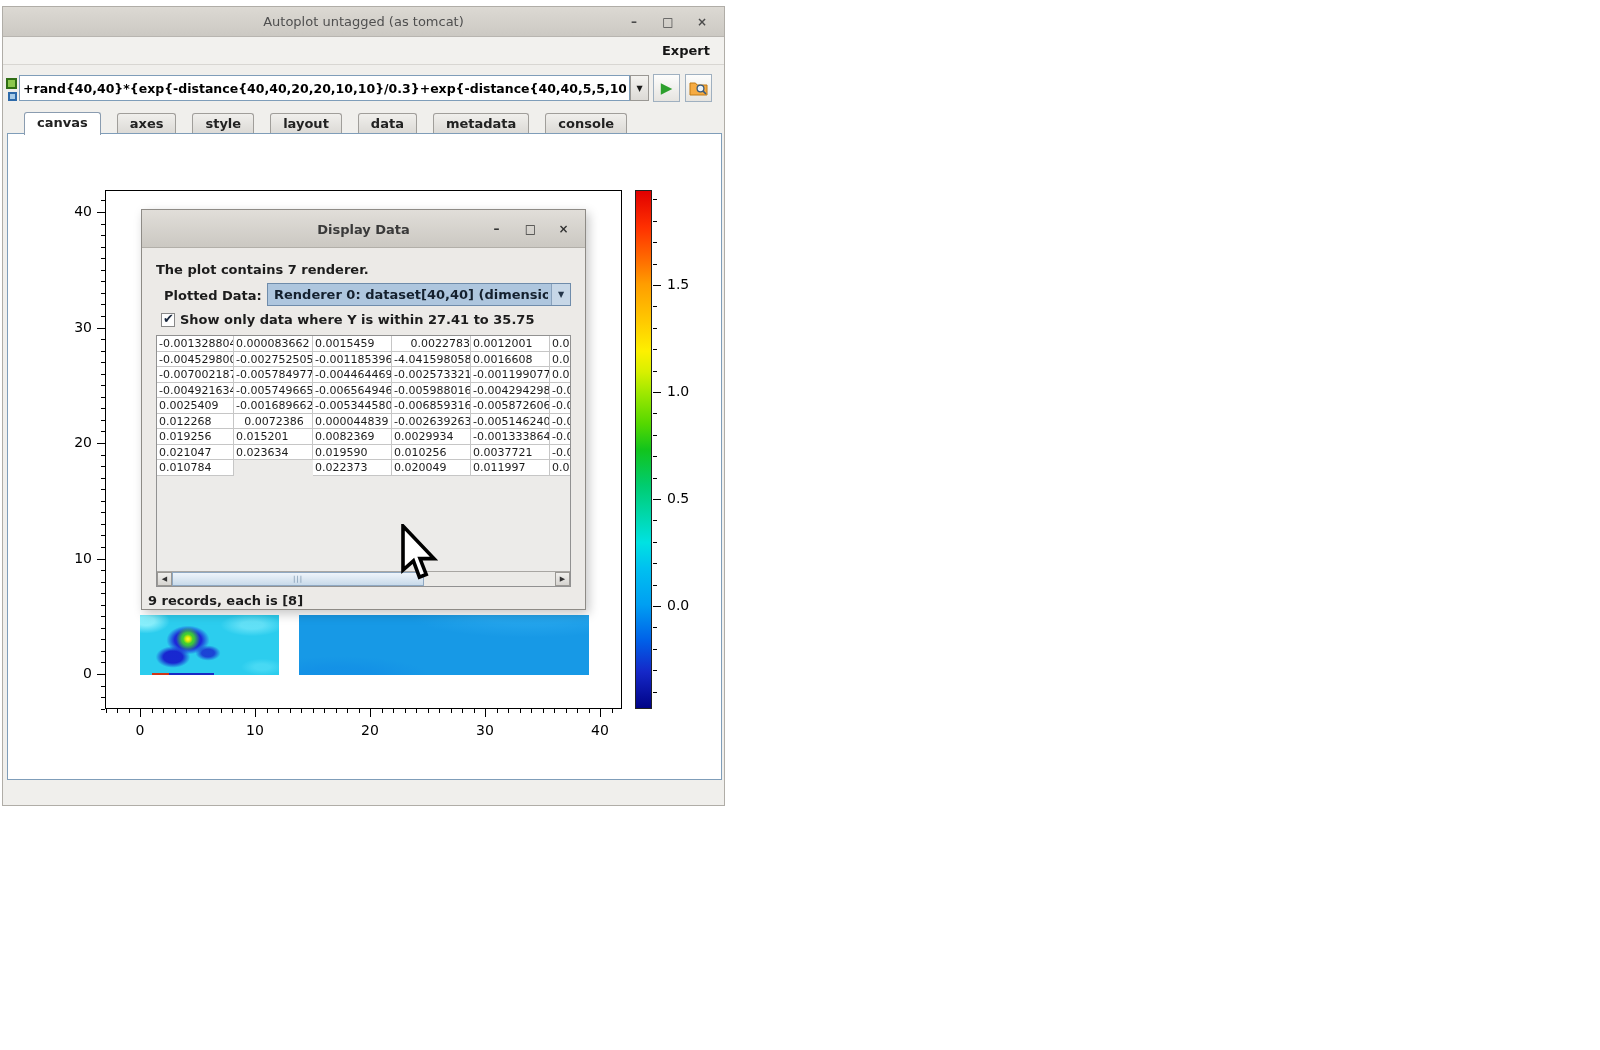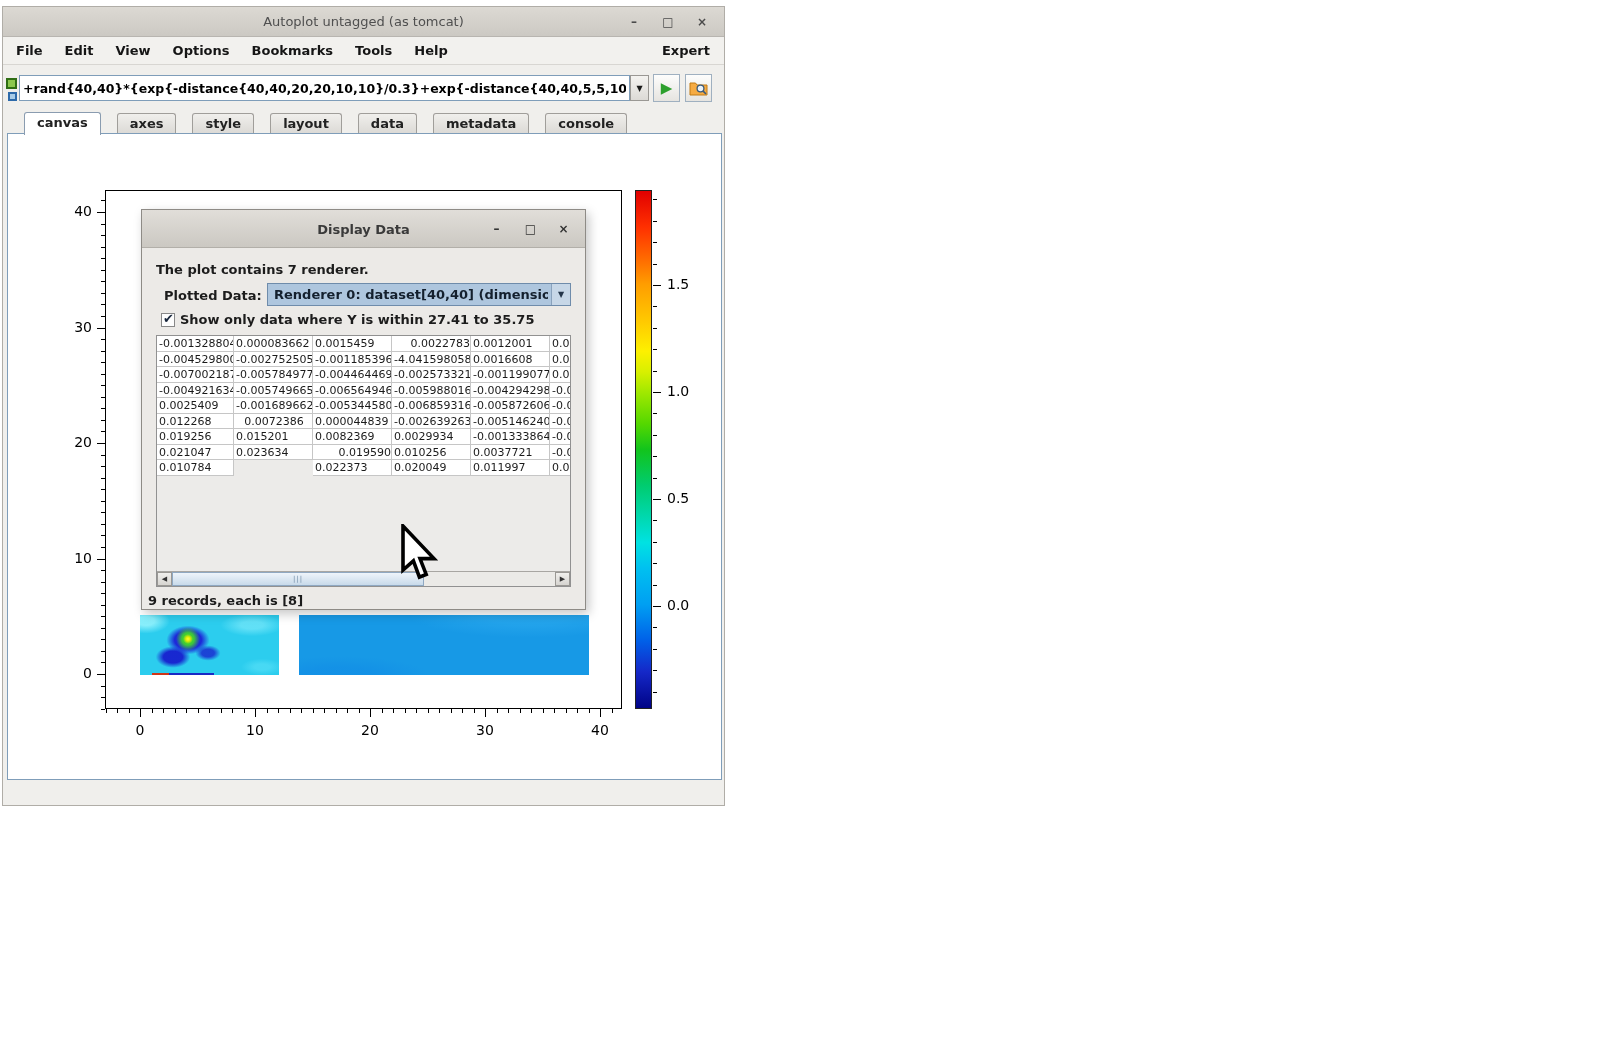--- a/index.html
+++ b/index.html
@@ -154,29 +154,20 @@
 
   <div id="app">
     <div class="titlebar">
       <span class="title">Autoplot untagged (as tomcat)</span>
       <span class="wbtn min">–</span>
       <span class="wbtn max">□</span>
       <span class="wbtn cls">×</span>
     </div>
 
     <div class="menubar">
-      <div id="menu-items">
-          <div class="menu-item">File</div>
-          <div class="menu-item">Edit</div>
-          <div class="menu-item">View</div>
-          <div class="menu-item">Options</div>
-          <div class="menu-item">Bookmarks</div>
-          <div class="menu-item">Tools</div>
-          <div class="menu-item">Help</div>
-        </div>
       <div class="expert">Expert</div>
     </div>
 
     <div class="toolbar">
       <div class="ind-green"></div>
       <div class="ind-blue"></div>
       <input id="uri-field" readonly="" value="+rand{40,40}*{exp{-distance{40,40,20,20,10,10}/0.3}+exp{-distance{40,40,5,5,10,10}/0.2}}" style="">
       <div class="ddbtn">
         <span>▼</span>
       </div>
@@ -414,21 +405,21 @@
             <div class="td" style="width: 77px;">0.019256</div>
             <div class="td" style="width: 79px;">0.015201</div>
             <div class="td" style="width: 79px;">0.0082369</div>
             <div class="td" style="width: 79px;">0.0029934</div>
             <div class="td" style="width: 79px;">-0.001333864...</div>
             <div class="td" style="width: 40px;">-0.0</div>
           </div>
           <div class="trow">
             <div class="td" style="width: 77px;">0.021047</div>
             <div class="td" style="width: 79px;">0.023634</div>
-            <div class="td" style="width: 79px; text-align: right;">0.019590</div>
+            <div class="td" style="width: 79px;">0.019590</div>
             <div class="td" style="width: 79px;">0.010256</div>
             <div class="td" style="width: 79px;">0.0037721</div>
             <div class="td" style="width: 40px;">-0.0</div>
           </div>
           <div class="trow">
             <div class="td" style="width: 77px;">0.010784</div>
             <div class="td" style="width: 79px; margin-top: 36px;">0.019573</div>
             <div class="td" style="width: 79px;">0.022373</div>
             <div class="td" style="width: 79px;">0.020049</div>
             <div class="td" style="width: 79px;">0.011997</div>

